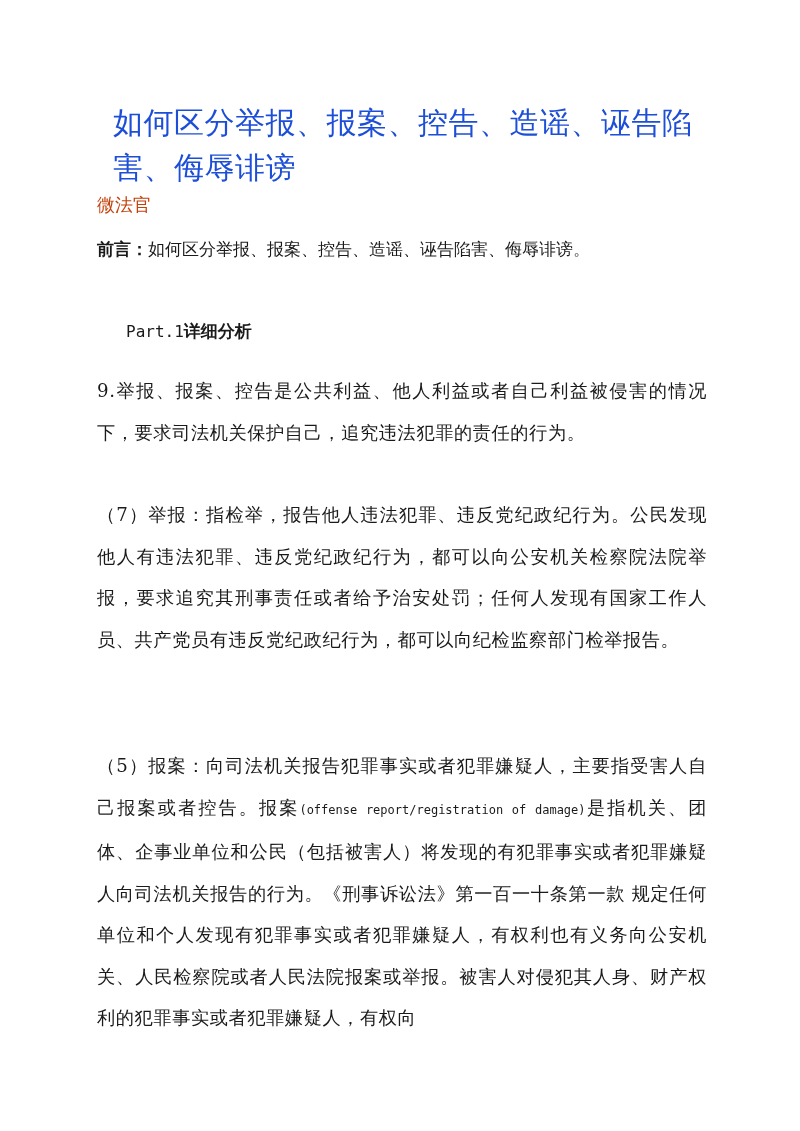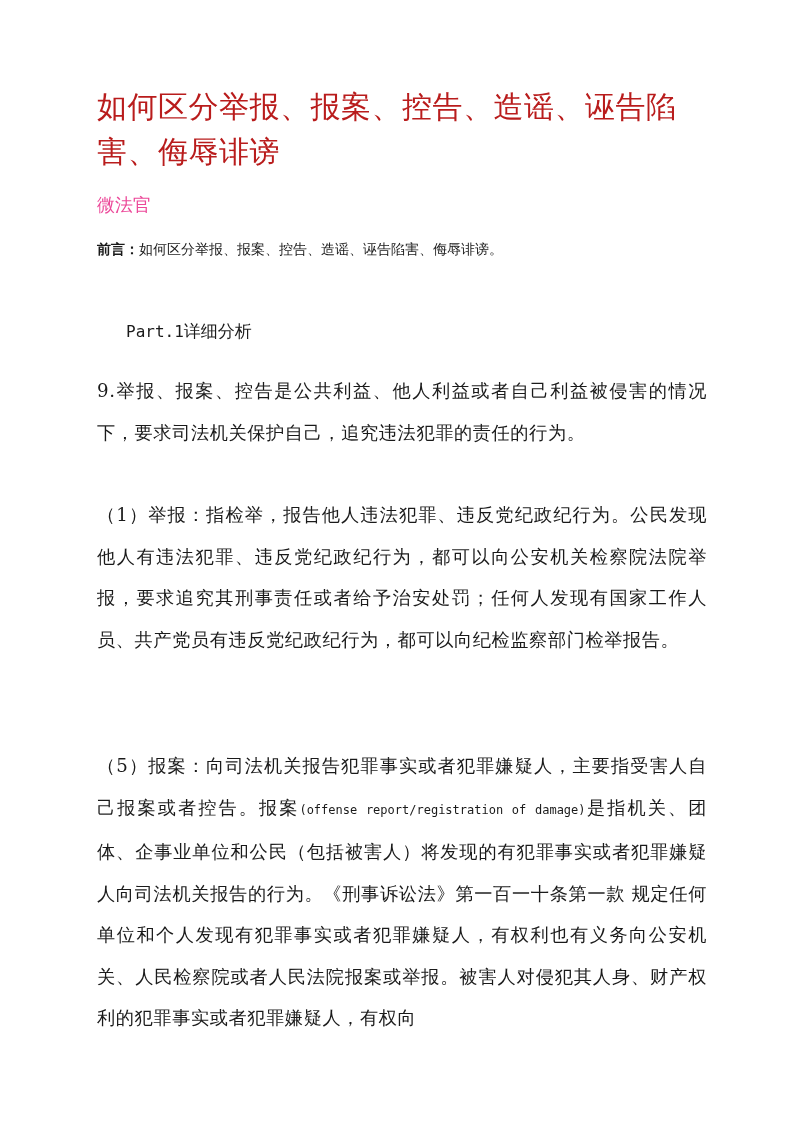--- a/index.html
+++ b/index.html
@@ -5,38 +5,38 @@
     html, body { margin: 0; padding: 0; background: #ffffff; }
     body {
       width: 800px; height: 1131px; overflow: hidden; position: relative;
       font-family: "DejaVu Serif", "Liberation Serif", serif;
       color: #1a1a1a;
     }
     .page { position: absolute; left: 97px; top: 0; width: 610px; }
     .title {
       position: absolute; left: 0; top: 84px; width: 620px;
       font-family: "DejaVu Sans", "Liberation Sans", sans-serif;
-      font-size: 30px; line-height: 45px; color: #b91c1c; margin: 0; font-weight: normal;
+      font-size: 30px; line-height: 45px; color: #1d4ed8; margin: 16px; font-weight: normal;
       letter-spacing: 0.5px;
     }
     .author {
       position: absolute; left: 0; top: 192px;
-      font-size: 18px; line-height: 26px; color: #ec4899;
+      font-size: 18px; line-height: 26px; color: #c2410c;
     }
     .preface {
       position: absolute; left: 0; top: 236px; width: 620px;
-      font-size: 14px; line-height: 26px; color: #1a1a1a;
+      font-size: 17px; line-height: 26px; color: #1a1a1a;
     }
     .preface .label { font-weight: bold; }
     .section-heading {
       position: absolute; left: 0; top: 318px;
       font-size: 17px; line-height: 26px;
     }
     .section-heading .prefix { font-family: "DejaVu Sans Mono", "Liberation Mono", monospace; font-size: 16px; margin-left: 29px; }
-    .section-heading .text { font-weight: normal; }
+    .section-heading .text { font-weight: bold; }
     .para {
       position: absolute; left: 0; width: 610px;
       font-size: 18.2px; line-height: 41.5px; color: #1a1a1a;
       text-align: justify; text-align-last: left;
       letter-spacing: 0.6px;
     }
     .para .mono { font-family: "DejaVu Sans Mono", "Liberation Mono", monospace; font-size: 12px; letter-spacing: 0; }
     #p1 { top: 352px; }
     #p2 { top: 476px; }
     #p3 { top: 727px; }
@@ -52,16 +52,16 @@
   <div class="preface">
     <span class="label">前言：</span><span>如何区分举报、报案、控告、造谣、诬告陷害、侮辱诽谤。</span>
   </div>
 
   <div class="section-heading">
     <span class="prefix">Part.1</span><span class="text">详细分析</span>
   </div>
 
   <p class="para" id="p1">9.举报、报案、控告是公共利益、他人利益或者自己利益被侵害的情况下，要求司法机关保护自己，追究违法犯罪的责任的行为。</p>
 
-  <p class="para" id="p2">（1）举报：指检举，报告他人违法犯罪、违反党纪政纪行为。公民发现他人有违法犯罪、违反党纪政纪行为，都可以向公安机关检察院法院举报，要求追究其刑事责任或者给予治安处罚；任何人发现有国家工作人员、共产党员有违反党纪政纪行为，都可以向纪检监察部门检举报告。</p>
+  <p class="para" id="p2">（7）举报：指检举，报告他人违法犯罪、违反党纪政纪行为。公民发现他人有违法犯罪、违反党纪政纪行为，都可以向公安机关检察院法院举报，要求追究其刑事责任或者给予治安处罚；任何人发现有国家工作人员、共产党员有违反党纪政纪行为，都可以向纪检监察部门检举报告。</p>
 
   <p class="para" id="p3"><span>（5）报案：向司法机关报告犯罪事实或者犯罪嫌疑人，主要指受害人自己报案或者控告。报案</span><span class="mono">(offense report/registration of damage)</span><span>是指机关、团体、企事业单位和公民（包括被害人）将发现的有犯罪事实或者犯罪嫌疑人向司法机关报告的行为。《刑事诉讼法》第一百一十条第一款 规定任何单位和个人发现有犯罪事实或者犯罪嫌疑人，有权利也有义务向公安机关、人民检察院或者人民法院报案或举报。被害人对侵犯其人身、财产权利的犯罪事实或者犯罪嫌疑人，有权向</span></p>
 </div>
 
 </body></html>

